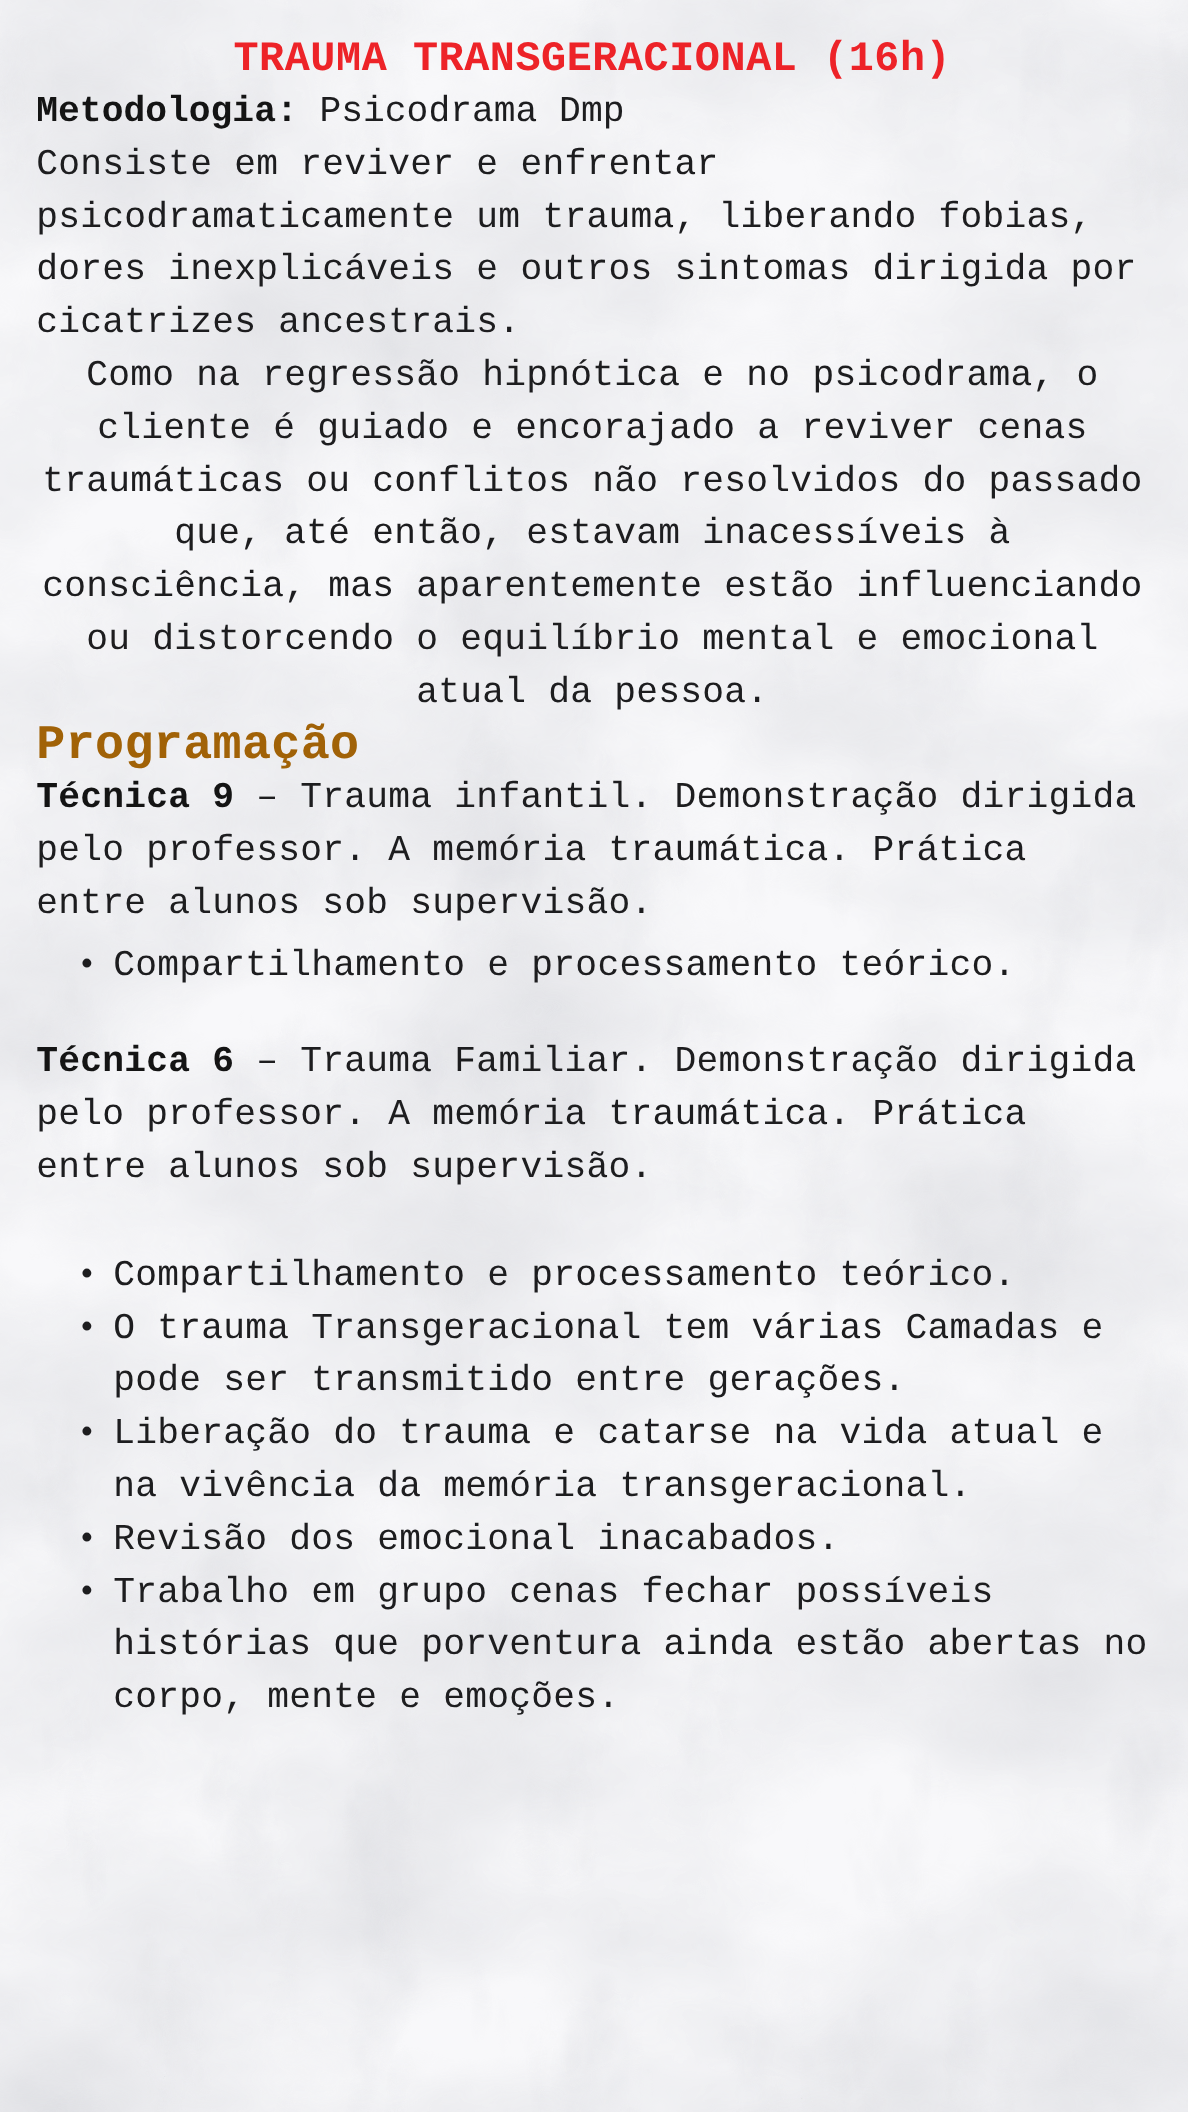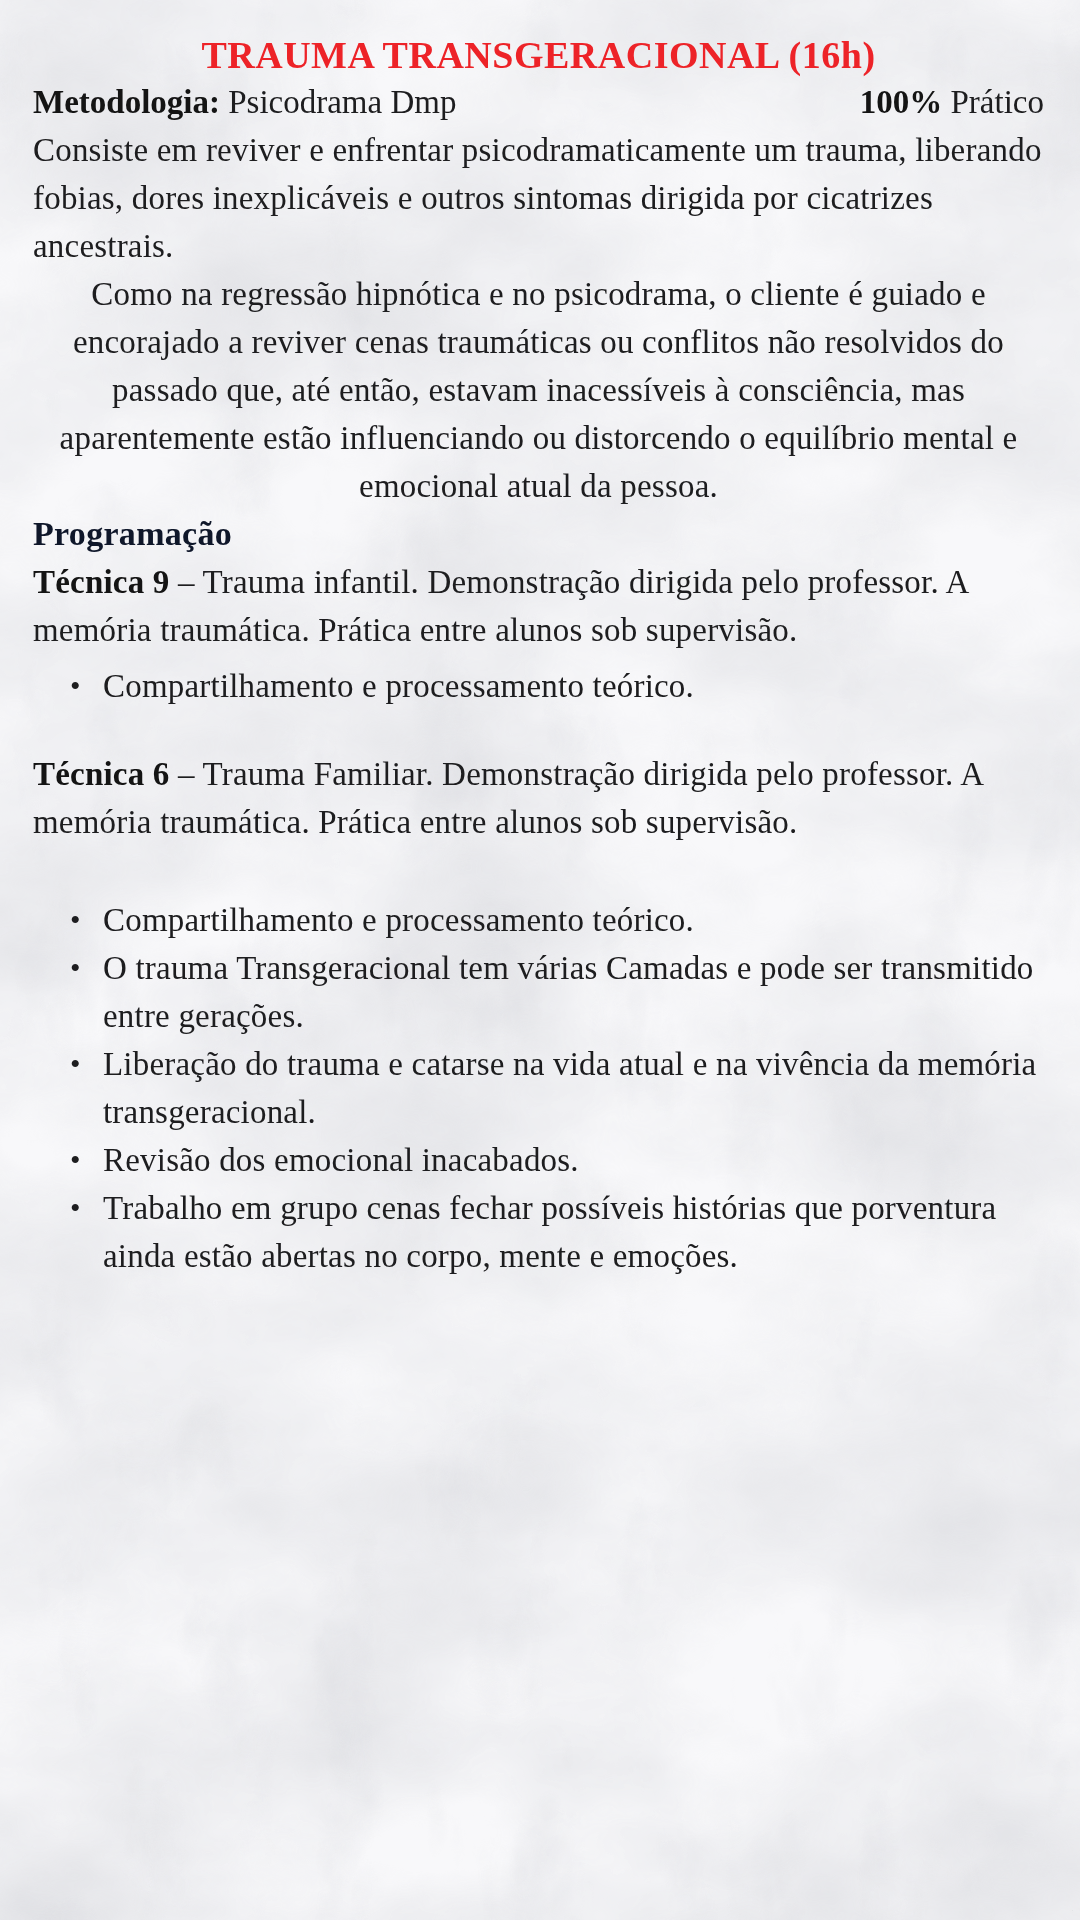--- a/index.html
+++ b/index.html
@@ -2,21 +2,21 @@
 <html lang="pt-BR"><head>
 <meta charset="utf-8">
 <style>
   html,body{margin:0;padding:0;background:#e9e9ec;}
   .page{
     position:relative;
     width:1080px;height:1920px;
     margin:0 auto;
     overflow:hidden;
     background:#f8f8fa;
-    font-family:Liberation Serif, serif;
+    font-family:Liberation Mono, monospace;
     color:#1d1d1f;
   }
   .bg{position:absolute;inset:0;z-index:0;display:block;}
   .content{
     position:absolute;inset:0;z-index:1;
     box-sizing:border-box;
     padding:32px 36px 0 33px;
   }
   .content p, .content h1, .content h2, .content ul, .content div{margin:0;padding:0;}
   .title{
@@ -28,22 +28,22 @@
     display:flex;justify-content:space-between;align-items:baseline;
     margin-top:8px;padding-left:30px;
     font-size:33px;line-height:48px;
   }
   .meta-row strong{font-weight:700;color:#141414;}
   .body-text{font-size:33px;line-height:48px;font-weight:400;letter-spacing:.2px;}
   .p1{margin-top:40px;}
   .p2{margin-top:46px;text-align:center;}
   .section-heading{
     margin-top:54px;
-    font-size:34px;line-height:48px;font-weight:700;
-    color:#0f172a;letter-spacing:.3px;
+    font-size:44px;line-height:48px;font-weight:700;
+    color:#a16207;letter-spacing:.3px;
   }
   .program-list{margin-top:6px;list-style:none;}
   .program-list li{font-size:33px;line-height:48px;letter-spacing:.2px;}
   .tecnica{margin-top:48px;}
   .tecnica.t10{margin-top:40px;}
   .tecnica strong{font-weight:700;color:#141414;}
   ul.bullets{
     list-style:none;
     margin-top:8px;
     padding-left:70px;
@@ -81,23 +81,20 @@
   </svg>
 
   <div class="content">
 
     <h1 class="title">TRAUMA TRANSGERACIONAL (16h)</h1>
 
     <div class="meta-row">
       <div>
         <strong>Metodologia:</strong><span> Psicodrama Dmp</span>
       </div>
-      <div>
-        <strong>100%</strong><span> Prático</span>
-      </div>
     </div>
 
     <p class="body-text p1">Consiste em reviver e enfrentar psicodramaticamente um trauma, liberando fobias, dores inexplicáveis e outros sintomas dirigida por cicatrizes ancestrais.</p>
 
     <p class="body-text p2">Como na regressão hipnótica e no psicodrama, o cliente é guiado e encorajado a reviver cenas traumáticas ou conflitos não resolvidos do passado que, até então, estavam inacessíveis à consciência, mas aparentemente estão influenciando ou distorcendo o equilíbrio mental e emocional atual da pessoa.</p>
 
     <h2 class="section-heading">Programação</h2>
 
 
     <p class="body-text tecnica t9">

